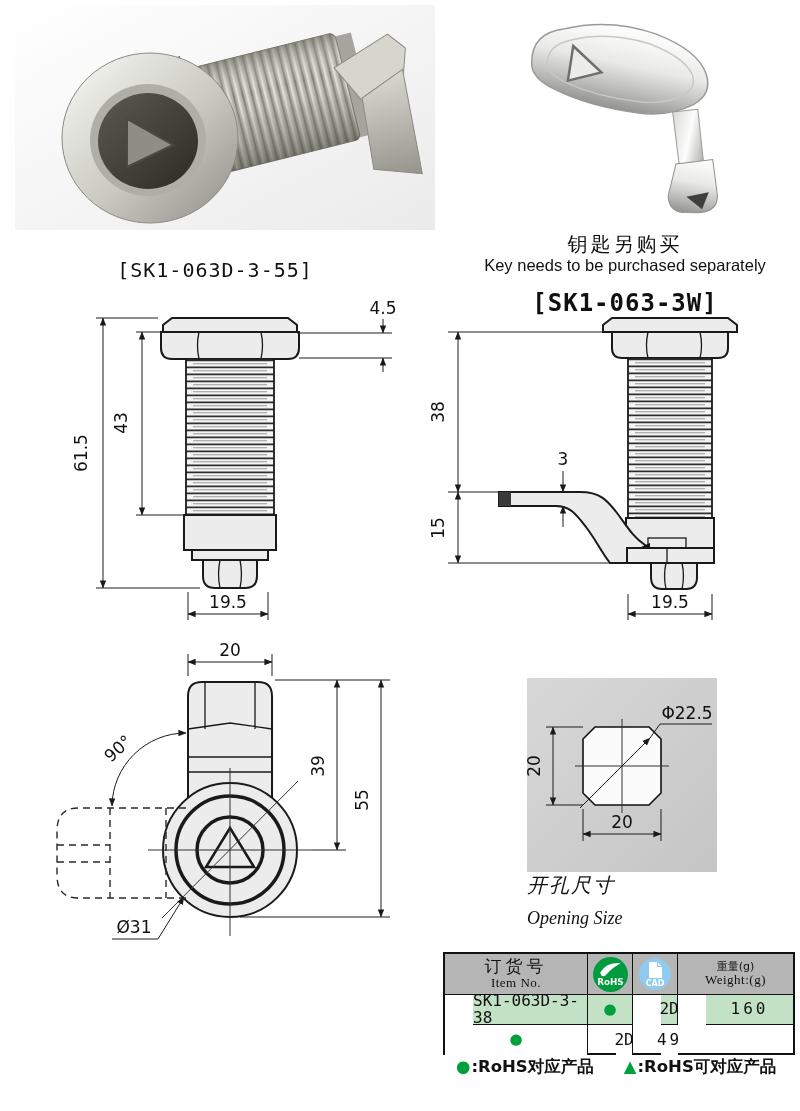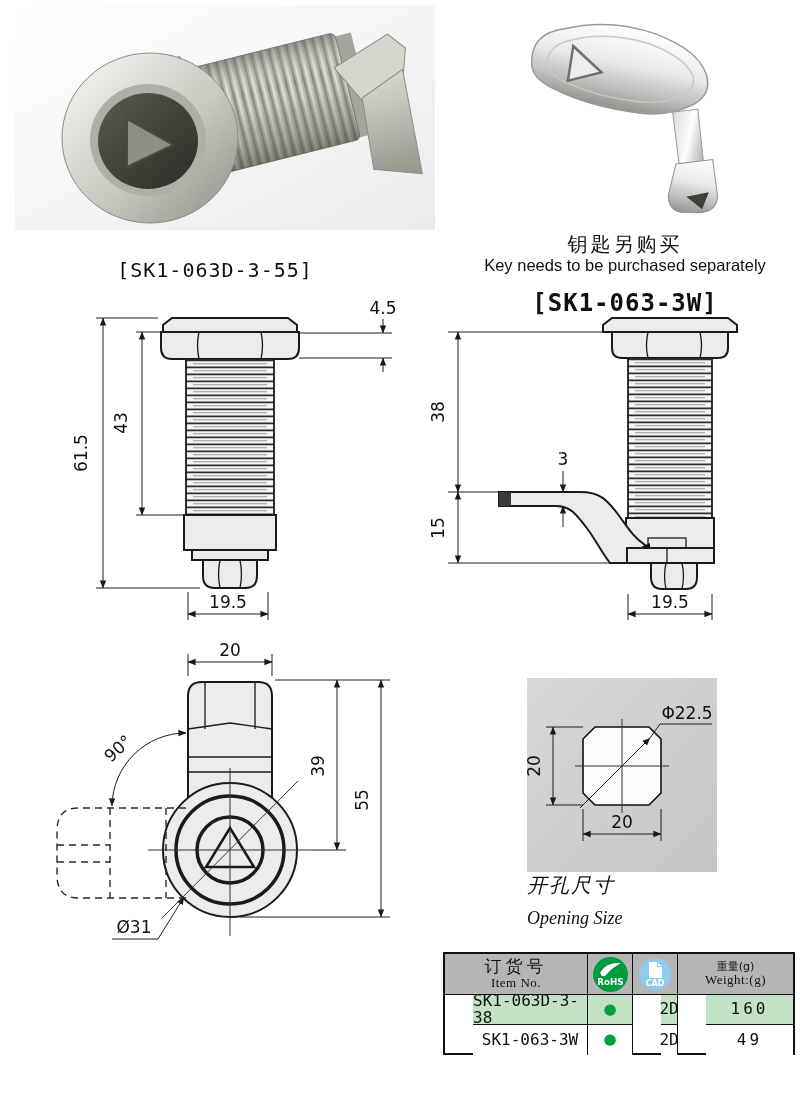--- a/index.html
+++ b/index.html
@@ -304,21 +304,24 @@
     <div class="tcell th c4">
       <div class="zh2">重量(g)</div>
       <div class="en">Weight:(g)</div>
     </div>
 
     <div class="tcell rowA c1 mono">SK1-063D-3-38</div>
     <div class="tcell rowA c2 gdot">●</div>
     <div class="tcell rowA c3 mono">2D</div>
     <div class="tcell rowA c4 mono num">160</div>
 
-    <div class="tcell rowB lastrow c1 mono">SK1-063-3W</div>
     <div class="tcell rowB lastrow c2 gdot">●</div>
     <div class="tcell rowB lastrow c3 mono">2D</div>
     <div class="tcell rowB lastrow c4 mono num">49</div>
   </div>
 
+  <div class="abs legend">
+    <div><span class="sym">●</span><span>:RoHS对应产品</span></div>
+    <div><span class="sym">▲</span><span>:RoHS可对应产品</span></div>
+  </div>
 
 
 </div>
 
 </body></html>

